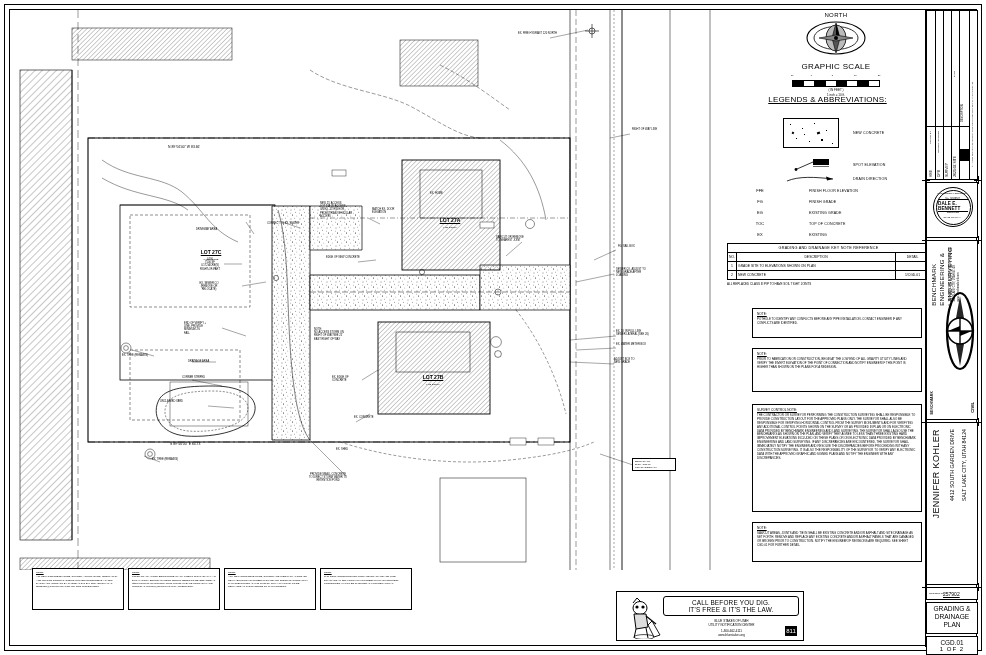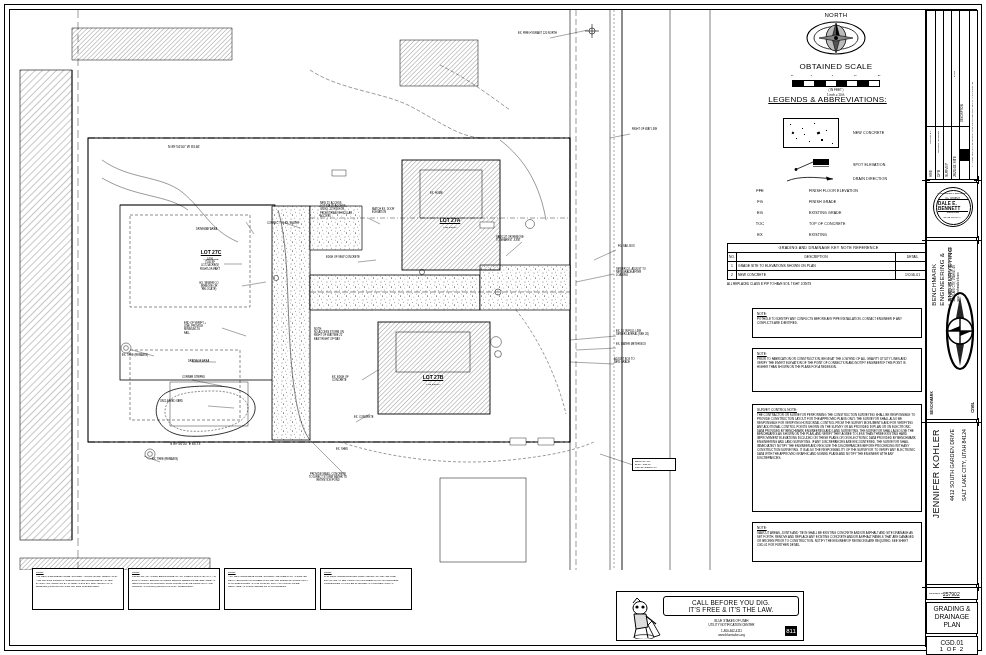--- a/index.html
+++ b/index.html
@@ -396,21 +396,21 @@
     <div id="north-label">NORTH</div>
     <svg id="compass" viewBox="0 0 62 38">
       <ellipse cx="31" cy="19" rx="29" ry="16" fill="none" stroke="#000" stroke-width="1.1"></ellipse>
       <ellipse cx="31" cy="19" rx="22" ry="11.5" fill="none" stroke="#000" stroke-width="0.8"></ellipse>
       <ellipse cx="31" cy="19" rx="10" ry="13" fill="#bbb" stroke="#000" stroke-width="0.8"></ellipse>
       <path d="M31 4 L35 19 L31 34 L27 19 Z" fill="#555" stroke="#000" stroke-width="0.6"></path>
       <path d="M31 4 L35 19 L31 19 Z" fill="#000"></path>
       <path d="M14 19 L31 16 L48 19 L31 22 Z" fill="#888" stroke="#000" stroke-width="0.6"></path>
       <circle cx="31" cy="19" r="2" fill="#000"></circle>
     </svg>
-    <div id="gscale-label">OBTAINED SCALE</div>
+    <div id="gscale-label">GRAPHIC SCALE</div>
     <div id="scalebar-wrap">
       <div id="scale-ticks">
         <span style="left:0%">10</span>
         <span style="left:22%">0</span>
         <span style="left:46%">5</span>
         <span style="left:72%">10</span>
         <span style="left:99%">20</span>
       </div>
       <div id="scalebar">
         <div class="f"></div>

